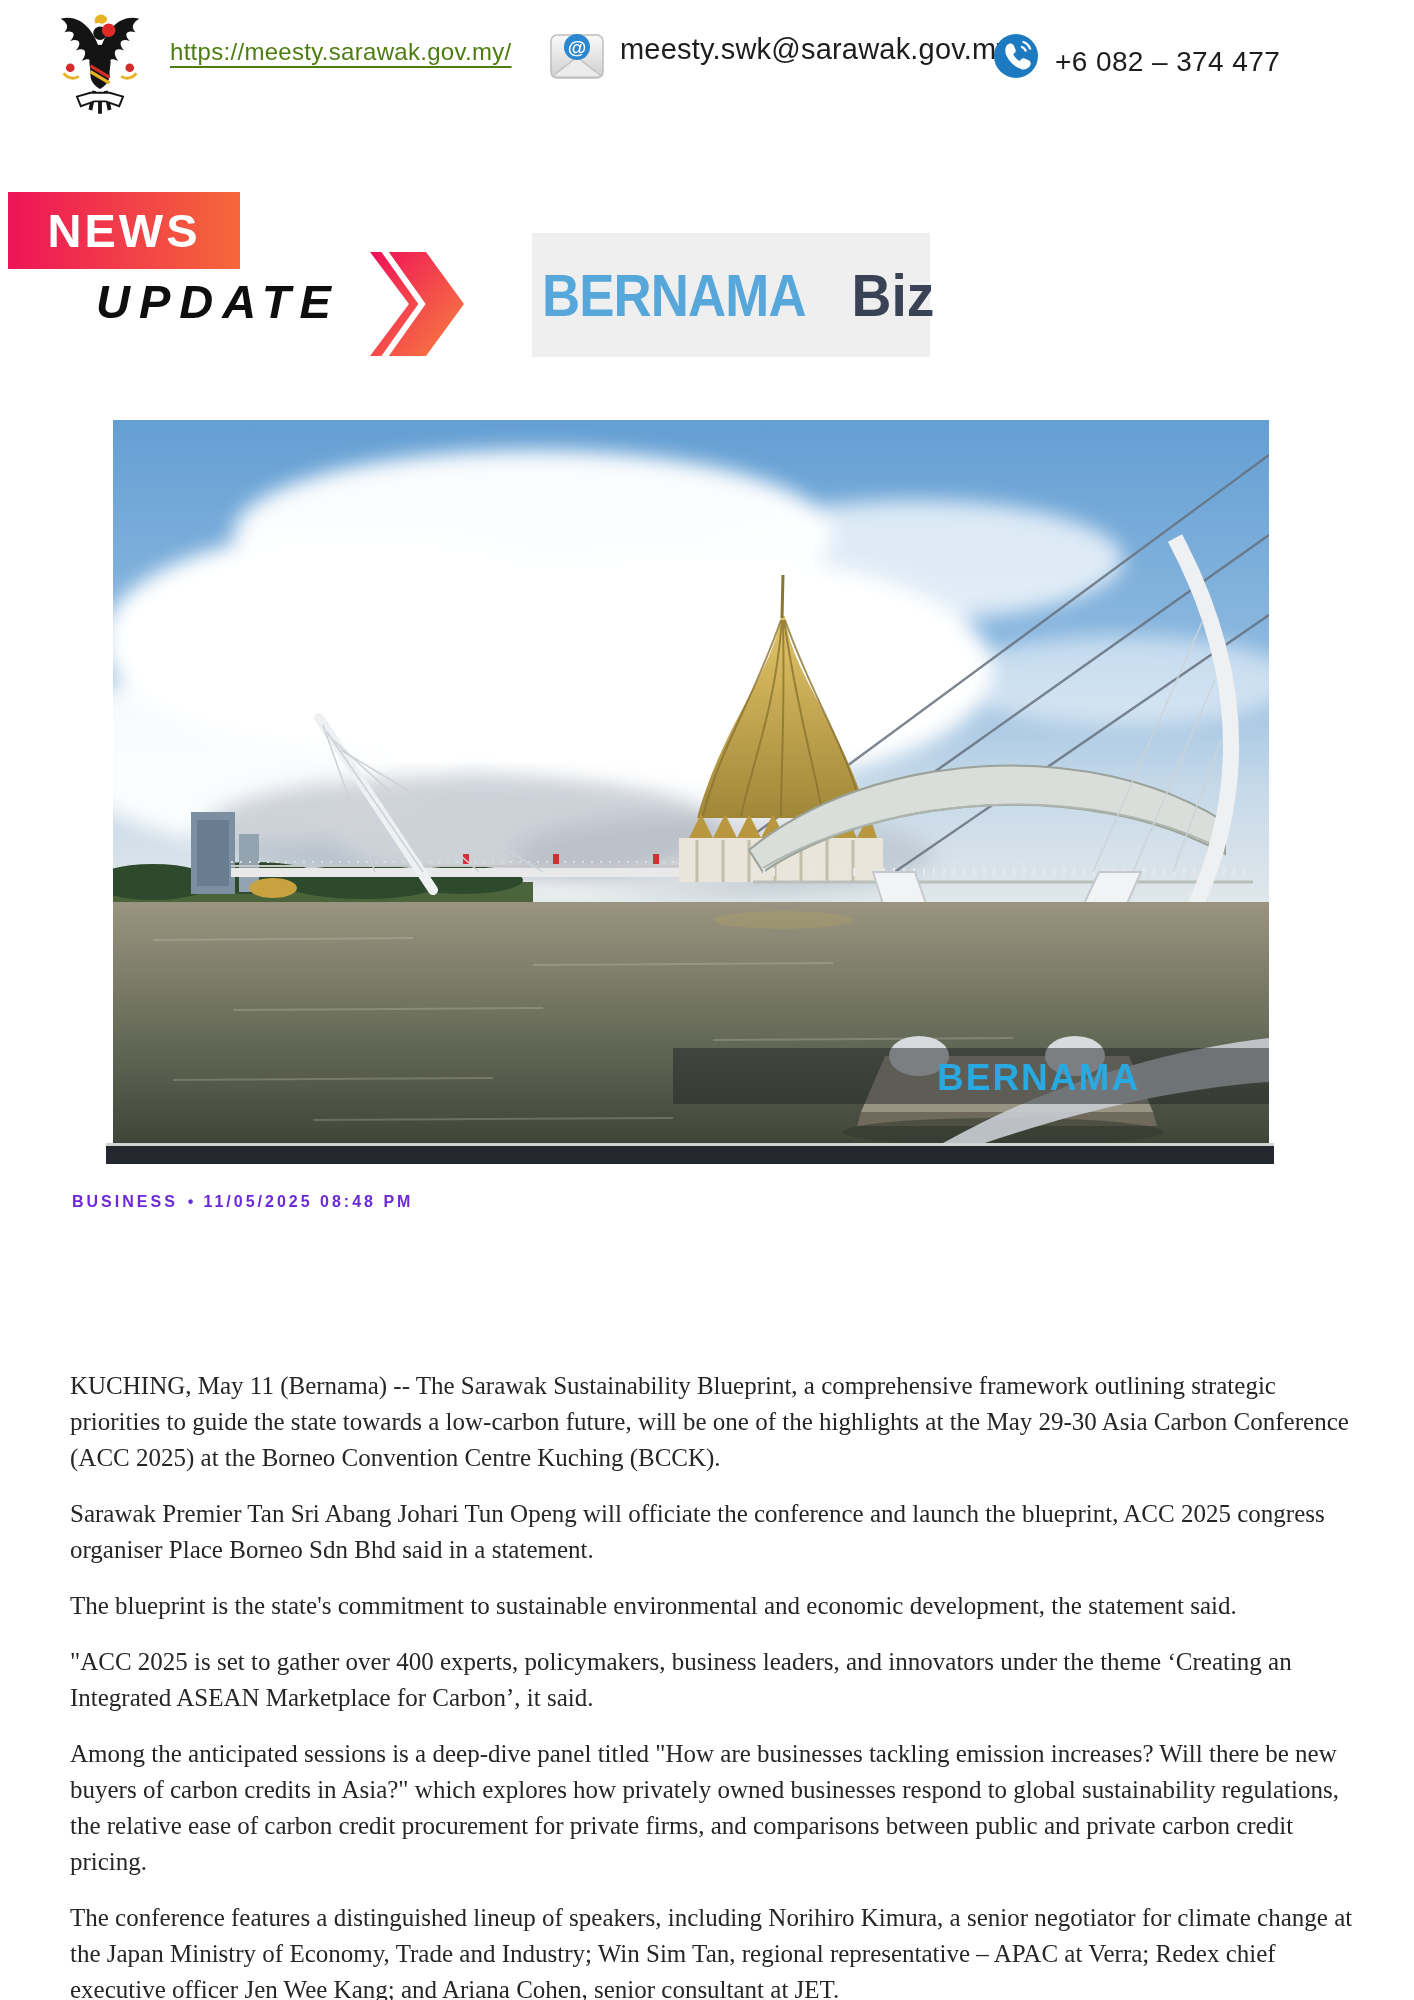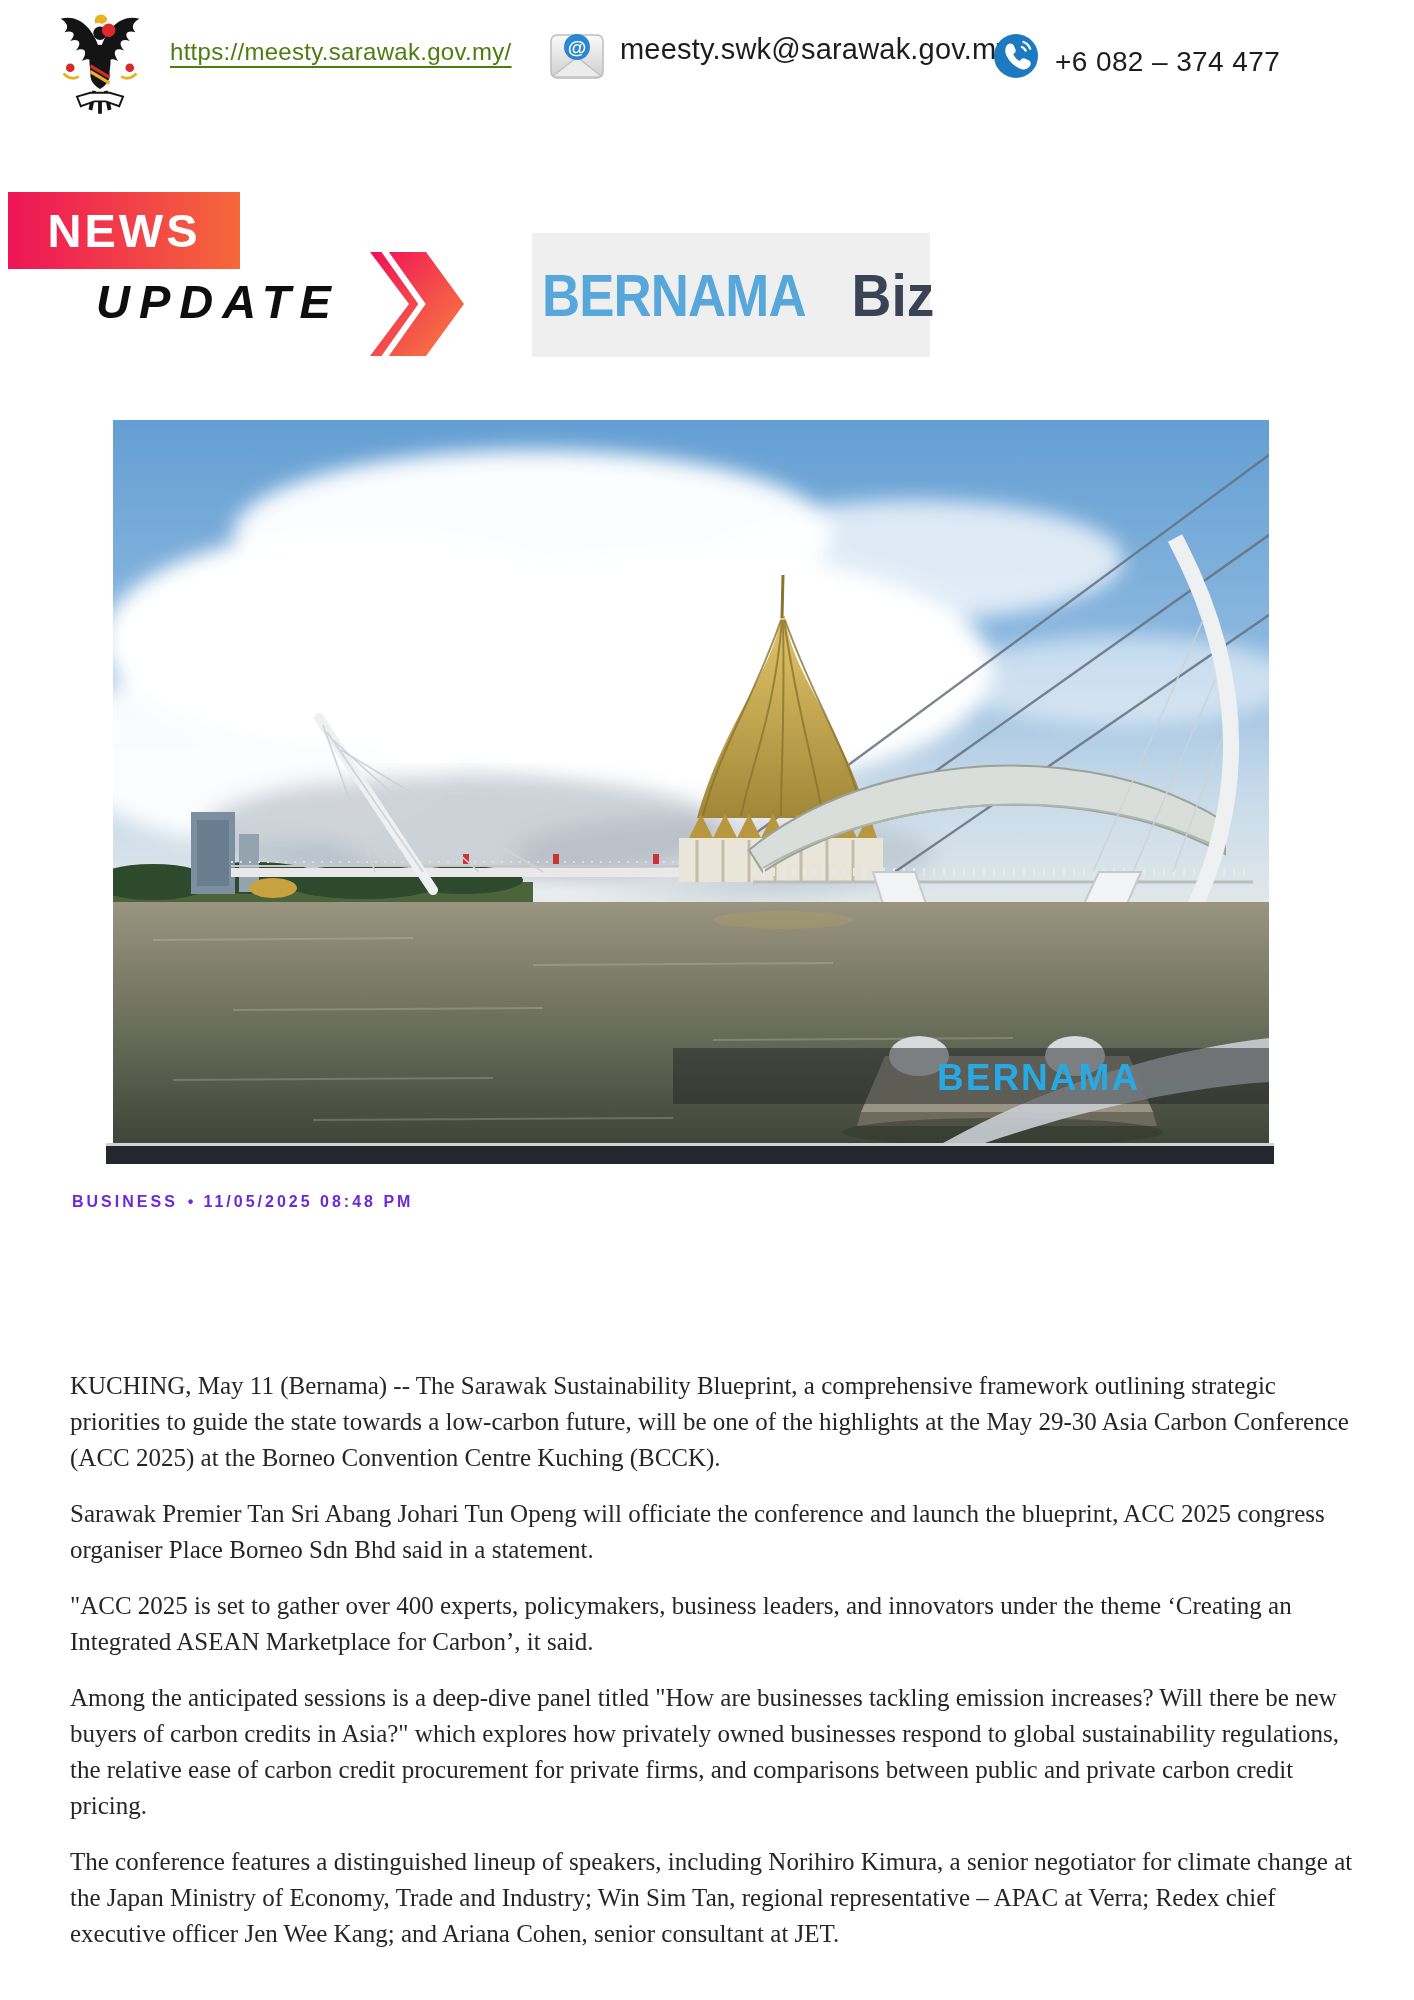--- a/index.html
+++ b/index.html
@@ -251,18 +251,19 @@
   <div class="photo-bar"></div>
 
   <div class="meta">
     <span>BUSINESS</span><span class="dot">•</span><span>11/05/2025 08:48 PM</span>
   </div>
 
 
   <div class="body-copy">
     <p>KUCHING, May 11 (Bernama) -- The Sarawak Sustainability Blueprint, a comprehensive framework outlining strategic priorities to guide the state towards a low-carbon future, will be one of the highlights at the May 29-30 Asia Carbon Conference (ACC 2025) at the Borneo Convention Centre Kuching (BCCK).</p>
     <p>Sarawak Premier Tan Sri Abang Johari Tun Openg will officiate the conference and launch the blueprint, ACC 2025 congress organiser Place Borneo Sdn Bhd said in a statement.</p>
+    <p>The blueprint is the state's commitment to sustainable environmental and economic development, the statement said.</p>
     <p>"ACC 2025 is set to gather over 400 experts, policymakers, business leaders, and innovators under the theme ‘Creating an Integrated ASEAN Marketplace for Carbon’, it said.</p>
     <p>Among the anticipated sessions is a deep-dive panel titled "How are businesses tackling emission increases? Will there be new buyers of carbon credits in Asia?" which explores how privately owned businesses respond to global sustainability regulations, the relative ease of carbon credit procurement for private firms, and comparisons between public and private carbon credit pricing.</p>
     <p>The conference features a distinguished lineup of speakers, including Norihiro Kimura, a senior negotiator for climate change at the Japan Ministry of Economy, Trade and Industry; Win Sim Tan, regional representative – APAC at Verra; Redex chief executive officer Jen Wee Kang; and Ariana Cohen, senior consultant at JET.</p>
   </div>
 
 </div>
 
 </body></html>

